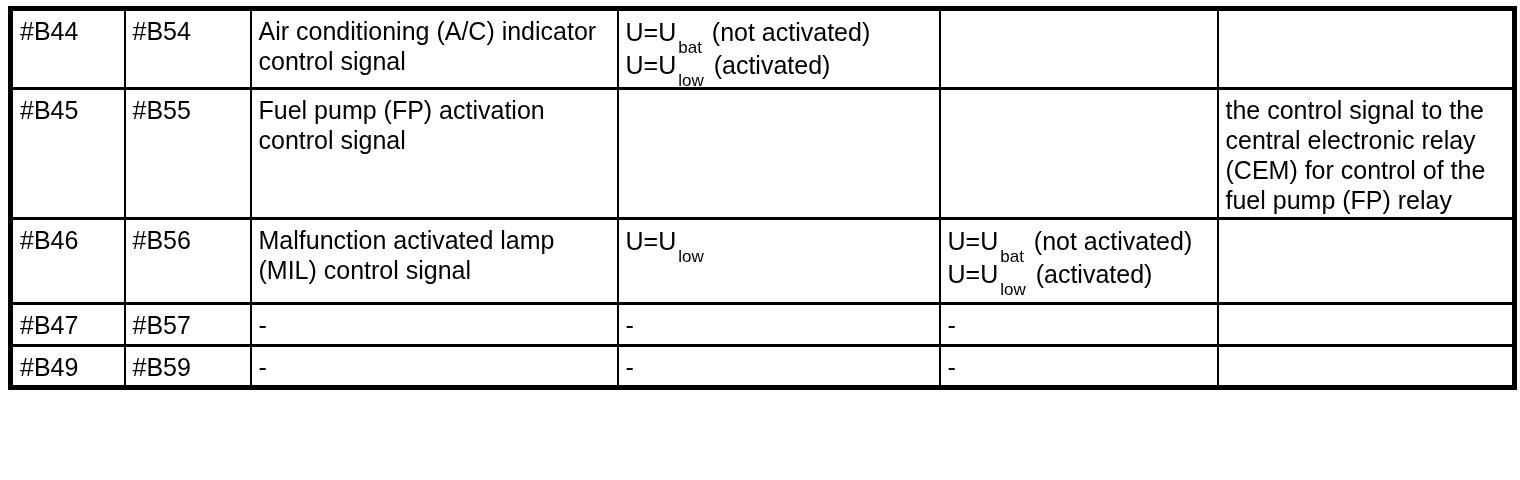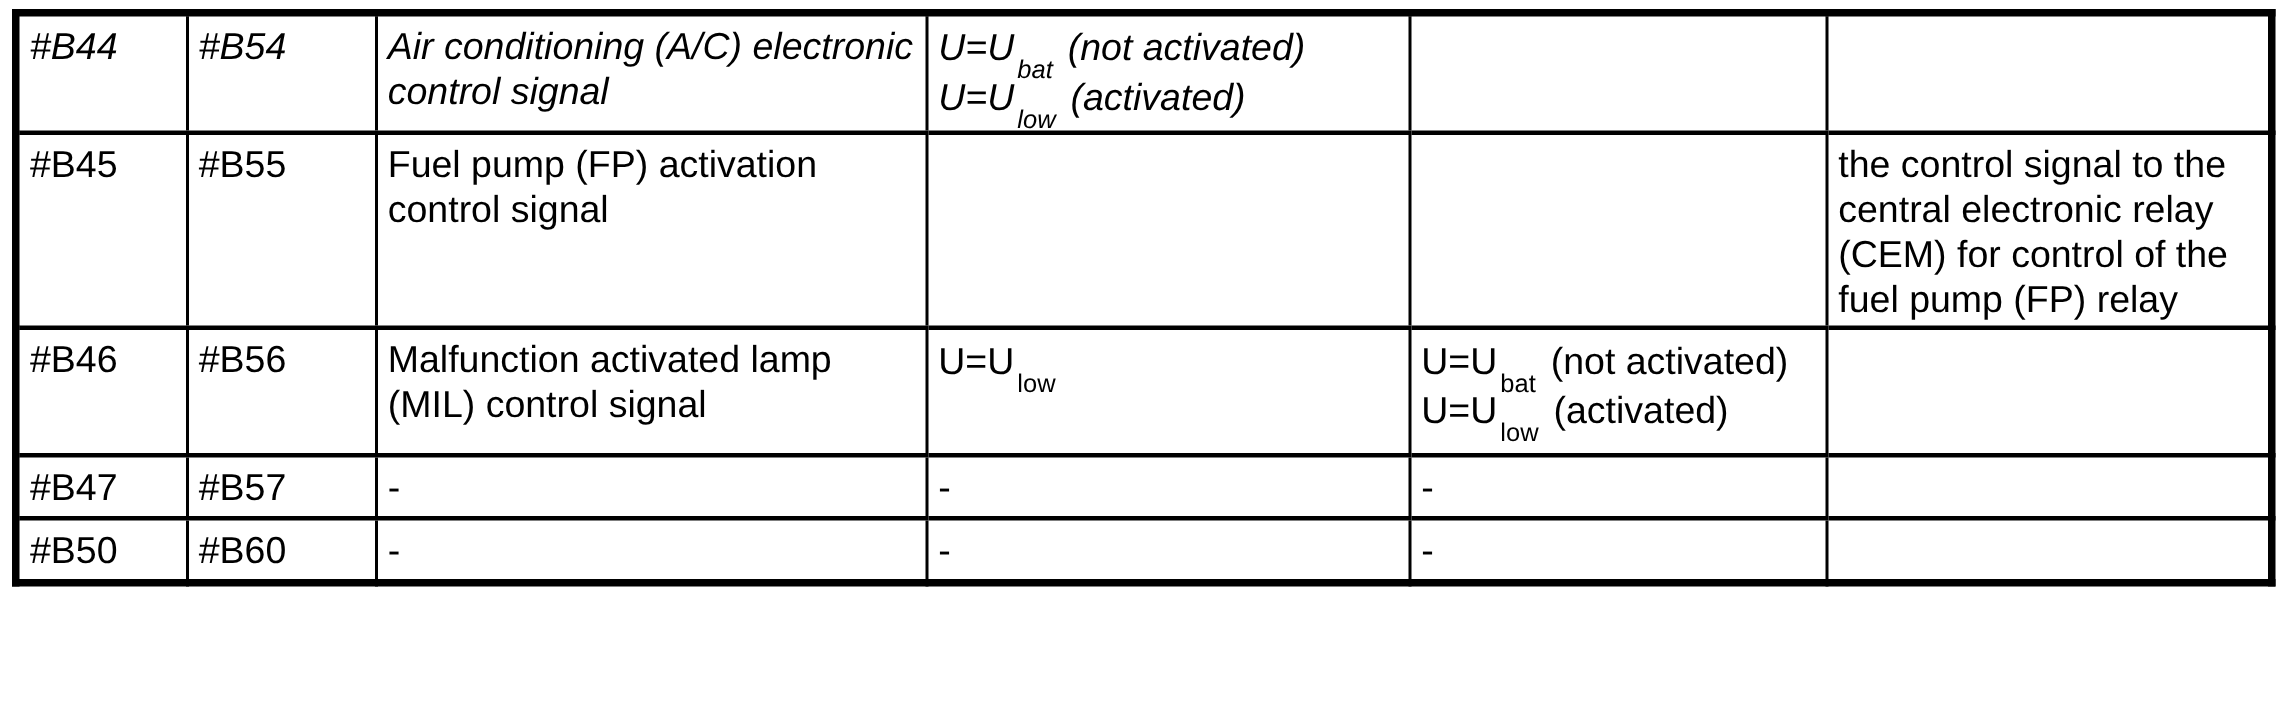--- a/index.html
+++ b/index.html
@@ -22,21 +22,21 @@
     border: 2px solid #000;
     border-bottom-width: 3px;
     vertical-align: top;
     box-sizing: border-box;
     padding: 5px 6px 0 7px;
     font-size: 25px;
     line-height: 30px;
     overflow: hidden;
     word-wrap: normal;
   }
-  tr.r0 td { height: 80px; font-style: italic; }
+  tr.r0 td { height: 80px; }
   tr.r1 td { height: 130px; }
   tr.r2 td { height: 85px; }
   tr.r3 td { height: 42px; }
   tr.r4 td { height: 42px; }
   tr.r5 td { height: 42px; }
   tr.r6 td { height: 43px; }
   .vline {
     line-height: 33px;
     white-space: nowrap;
   }
@@ -61,21 +61,21 @@
     <col style="width:322px">
     <col style="width:278px">
     <col style="width:297px">
   </colgroup>
   <tbody>
 
     <tr class="r0">
       <td>#B44</td>
       <td>#B54</td>
       <td>
-        <div class="ln">Air conditioning (A/C) electronic</div>
+        <div class="ln">Air conditioning (A/C) indicator</div>
         <div class="ln">control signal</div>
       </td>
       <td>
         <div class="vline"><span>U=U</span><sub class="sb">bat</sub><span> (not activated)</span></div>
         <div class="vline"><span>U=U</span><sub class="sb">low</sub><span> (activated)</span></div>
       </td>
       <td></td>
       <td></td>
     </tr>
 
@@ -116,24 +116,24 @@
     <tr class="r3">
       <td>#B47</td>
       <td>#B57</td>
       <td>-</td>
       <td>-</td>
       <td>-</td>
       <td></td>
     </tr>
 
 
-
-    <tr class="r6">
-      <td>#B50</td>
-      <td>#B60</td>
+    <tr class="r5">
+      <td>#B49</td>
+      <td>#B59</td>
       <td>-</td>
       <td>-</td>
       <td>-</td>
       <td></td>
     </tr>
 
+
   </tbody>
 </table>
 
 </body></html>

